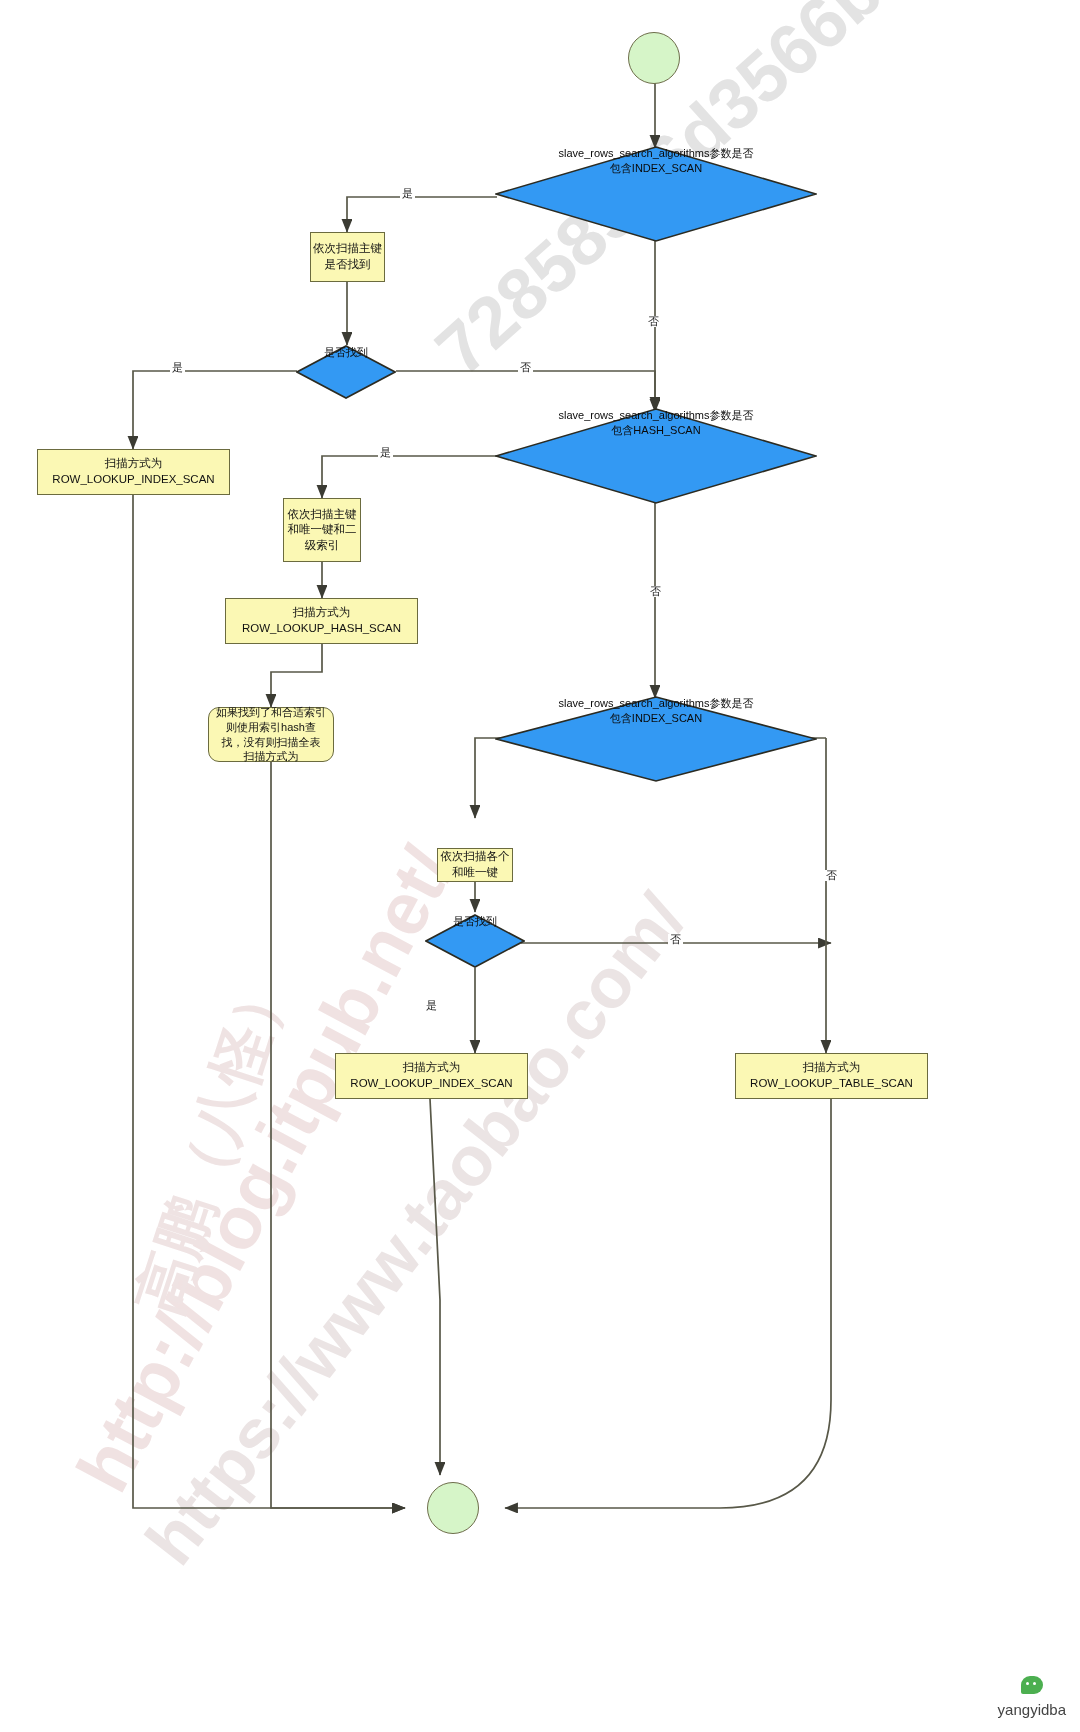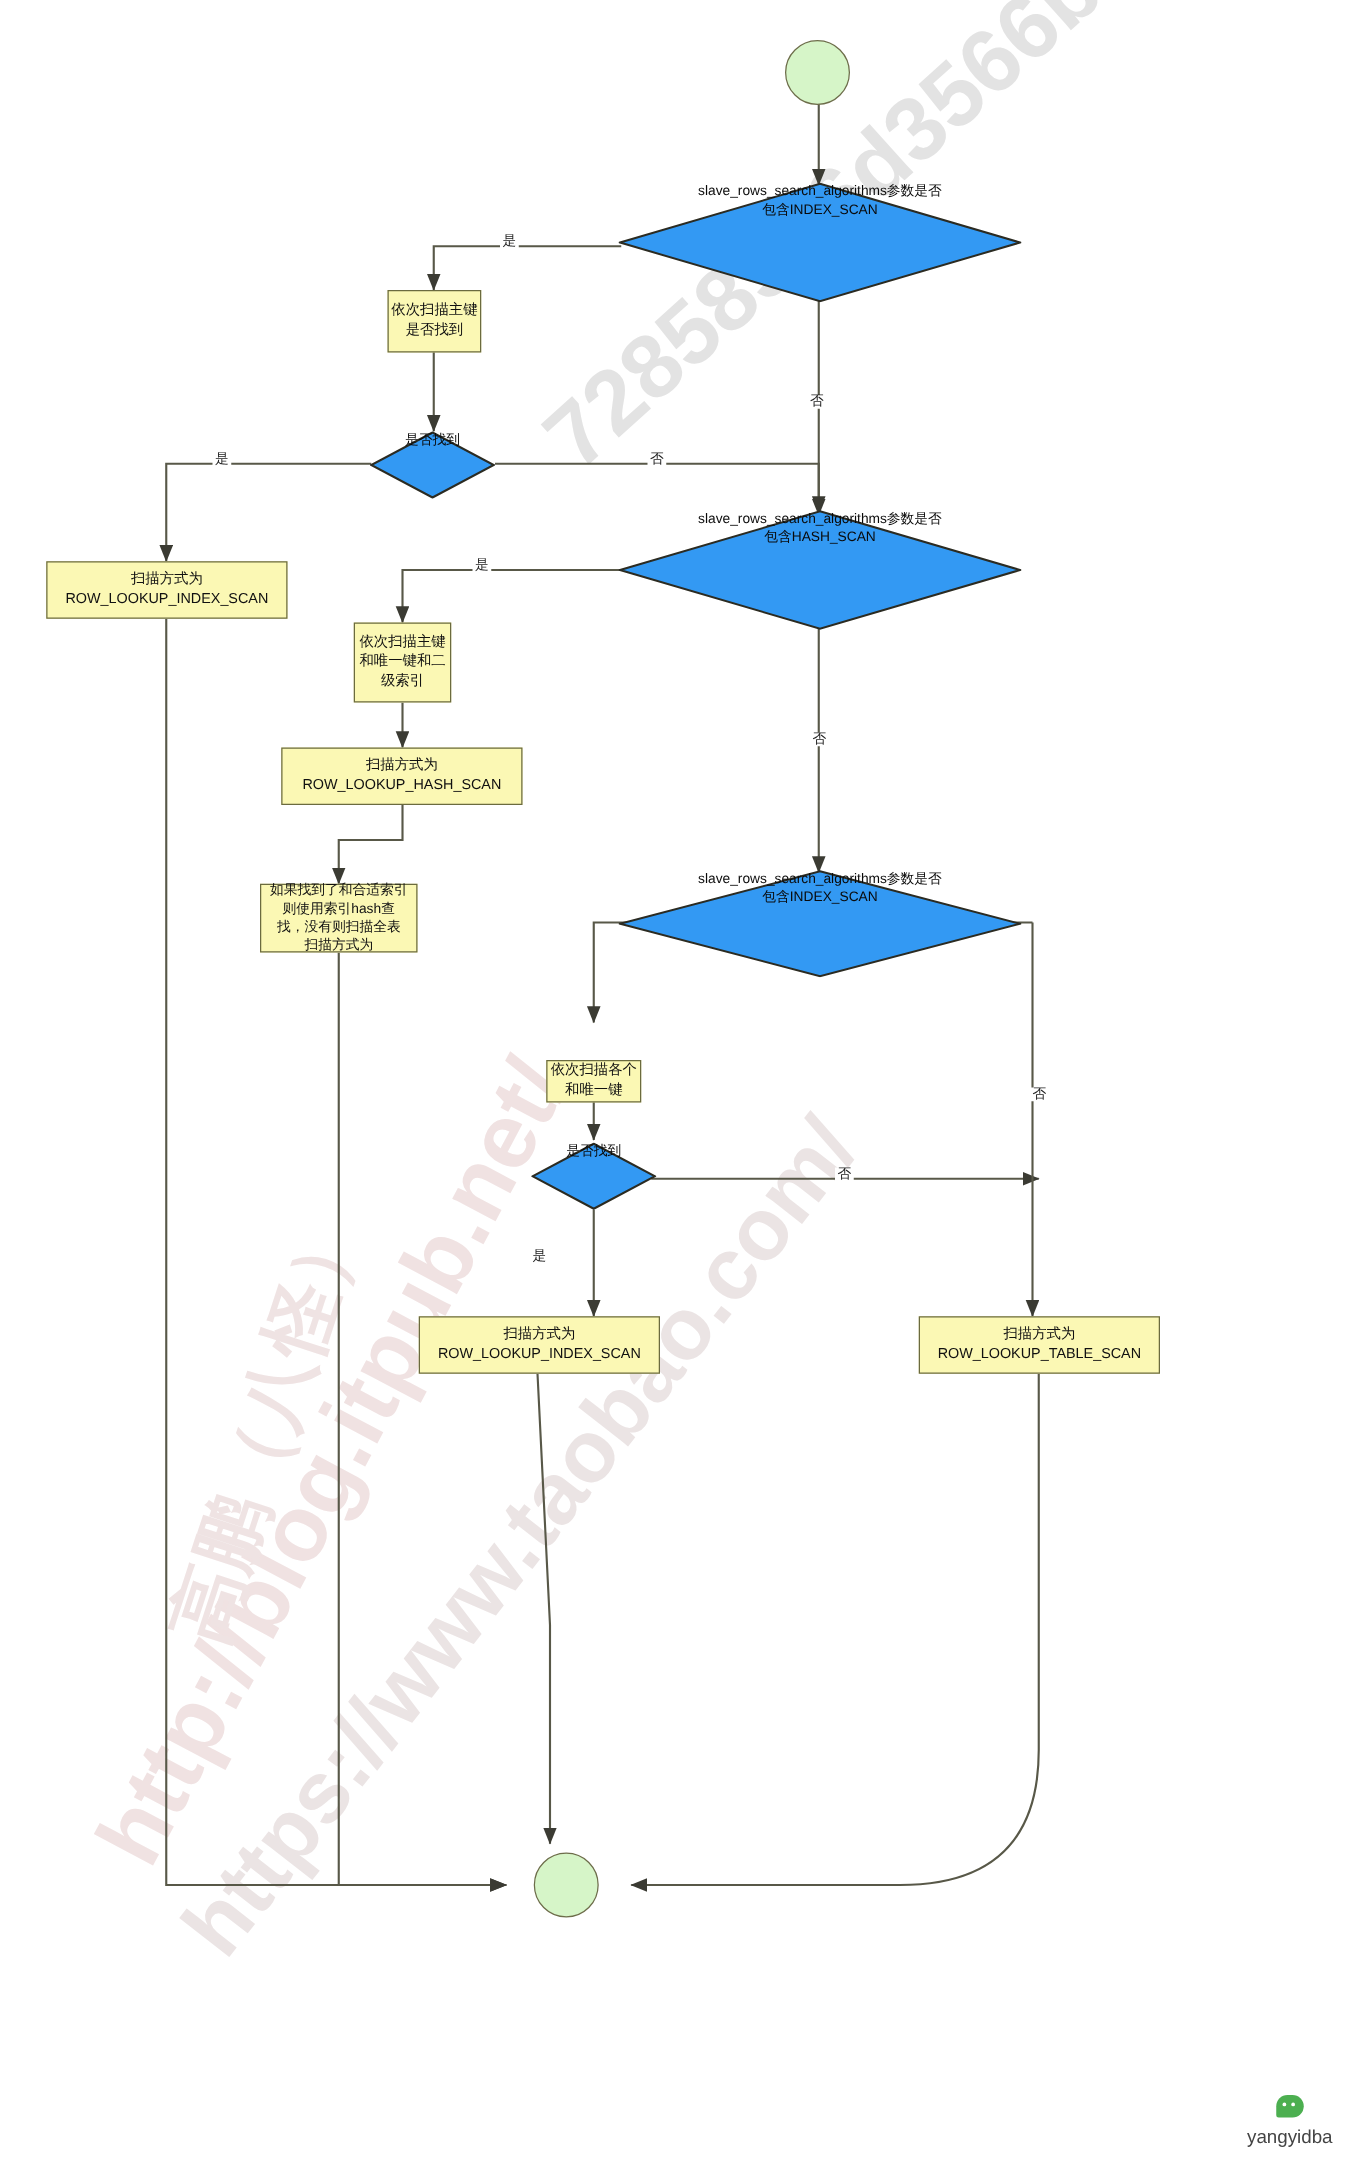--- a/index.html
+++ b/index.html
@@ -21,21 +21,21 @@
   
   .node{position:absolute;box-sizing:border-box;}
   .terminator{
     border-radius:50%;background:#d6f5c8;border:1.6px solid #6d6d4a;
   }
   .pbox{
     background:#fbf8b4;border:1.6px solid #6b6b3f;
     display:flex;align-items:center;justify-content:center;text-align:center;
     font-size:11.5px;color:#111;line-height:1.35;padding:2px 2px;
   }
-  .pbox.small{font-size:11px;}
+  .pbox.small{font-size:11px;border-radius:11px;}
   .diamond-wrap{position:absolute;}
   .diamond-wrap svg{position:absolute;left:0;top:0;}
   .diamond-label{
     position:absolute;left:0;top:0;width:100%;height:100%;
     display:flex;align-items:flex-start;justify-content:center;text-align:center;
     font-size:11px;color:#0a0a0a;line-height:1.4;pointer-events:none;
   }
   .edge-label{
     position:absolute;font-size:11px;color:#222;background:#ffffff;
     padding:0 2px;line-height:1;

